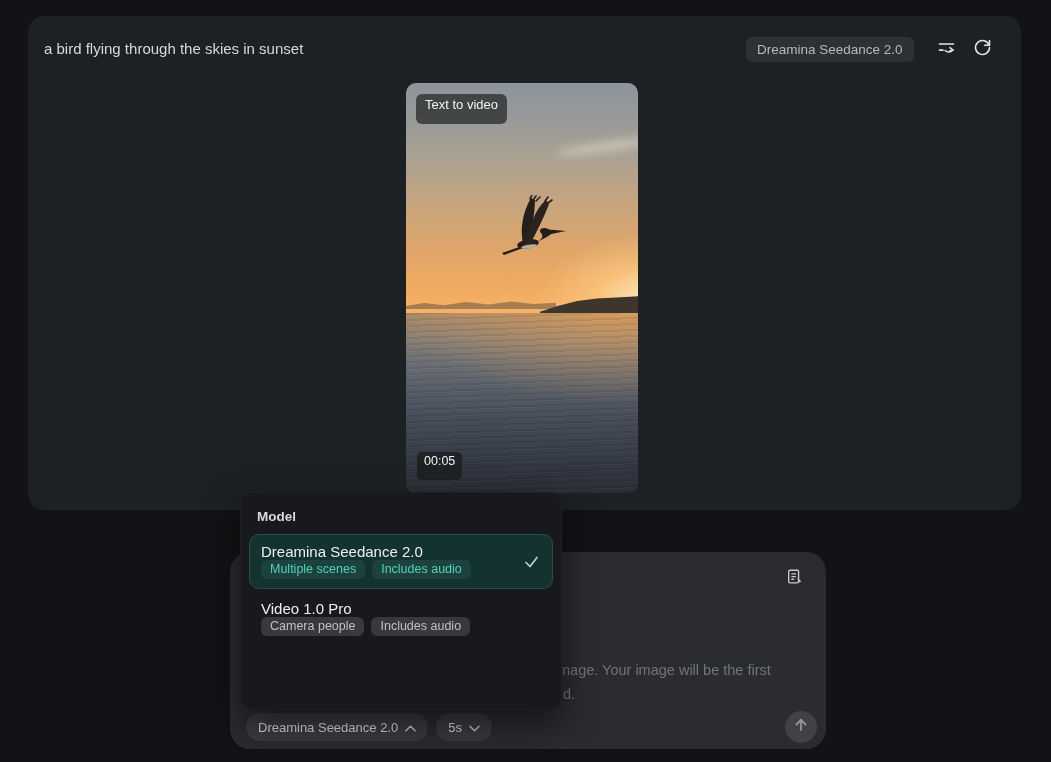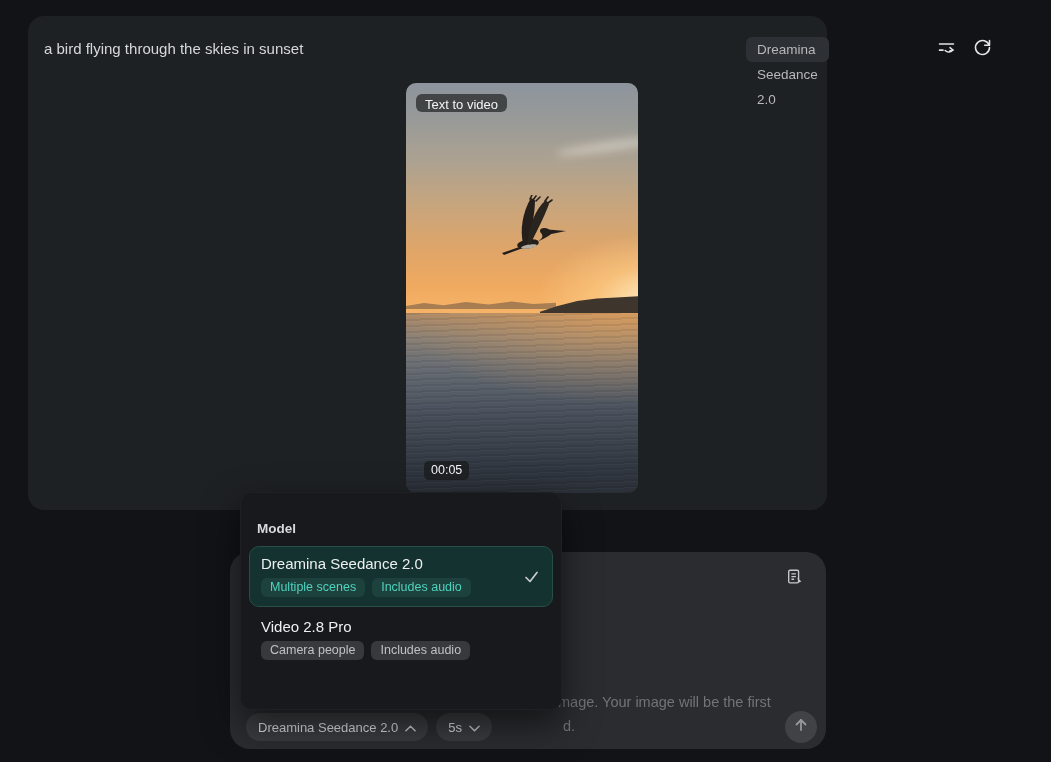--- a/index.html
+++ b/index.html
@@ -1,21 +1,21 @@
 <!DOCTYPE html>
 <html><head>
 <meta charset="utf-8">
 <style>
   * { margin:0; padding:0; box-sizing:border-box; }
   html,body { width:1051px; height:762px; background:#121316; overflow:hidden; }
   body { font-family:"Liberation Sans", sans-serif; }
   .screen { position:relative; width:1051px; height:762px; background:#121316; }
 
   
-  .gen-card { position:absolute; left:28px; top:16px; width:799px; height:494px;
+  .gen-card { position:absolute; left:28px; top:16px; width:993px; height:494px;
               background:#1e2124; border-radius:16px; }
   .prompt-text { position:absolute; left:16px; top:24px; font-size:15px; color:#d6d8da; }
   .model-badge { position:absolute; left:718px; top:21px; height:25px; line-height:25px;
                  padding:0 11px; background:#2d3034; border-radius:6px;
                  font-size:13.5px; color:#b6b8bb; }
   .hdr-icon { position:absolute; top:20px; width:26px; height:26px; color:#e3e4e6;
               display:flex; align-items:center; justify-content:center; cursor:pointer; }
   .hdr-icon svg { width:21px; height:21px; }
   #icon-reuse { left:905px; }
   #icon-refresh { left:941px; }
@@ -43,53 +43,53 @@
                       #585f69 42%,#474e59 58%,#3a414b 74%,#303640 88%,#2b3038 100%); }
   .water-reflection { position:absolute; left:0; top:0; width:100%; height:90px;
                       background:radial-gradient(ellipse at 95% 0%, rgba(240,165,85,.6) 0%,
                                  rgba(240,165,85,.25) 40%, rgba(240,165,85,0) 72%); }
   .ripples { position:absolute; left:0; top:0; width:100%; height:100%; opacity:.5;
              background:repeating-linear-gradient(178deg, rgba(0,0,0,.14) 0 2px,
                         rgba(255,255,255,.05) 2px 3px, transparent 3px 6px); }
   .bird { position:absolute; left:88px; top:112px; width:76px; height:72px; }
   .video-chip { position:absolute; background:rgba(52,54,55,.85); color:#f3f4f4;
                 border-radius:6px; font-size:13px; }
-  .chip-type { left:10px; top:11px; padding:3px 9px 0; }
-  .chip-time { left:18px; bottom:13px; padding:2px 7px 3px; font-size:12.5px;
+  .chip-type { left:10px; top:11px; padding:3px 9px 12px; }
+  .chip-time { left:11px; bottom:13px; padding:2px 7px 12px; font-size:12.5px;
                background:rgba(26,27,28,.75); border-radius:5px; }
 
   
   .composer { position:absolute; left:230px; top:552px; width:596px; height:197px;
               background:#2a2c2f; border-radius:20px; z-index:5; }
   .notes-icon { position:absolute; right:20px; top:16px; width:20px; height:20px;
                 color:#c7c9cb; cursor:pointer; }
   .notes-icon svg { width:18px; height:18px; }
-  .ph-frag { position:absolute; color:#717479; font-size:14.5px; white-space:nowrap;margin-top:32px; }
+  .ph-frag { position:absolute; color:#717479; font-size:14.5px; white-space:nowrap; }
   .ph-1 { left:328px; top:110px; }
   .ph-2 { left:333px; top:134px; }
   .pill-row { position:absolute; left:16px; top:161px; display:flex; gap:8px; }
   .pill { height:28px; display:flex; align-items:center; gap:7px; padding:0 12px;
           background:#3a3c3f; border-radius:14px; color:#dbdcde; font-size:13px;
           cursor:pointer; white-space:nowrap; }
   .pill svg { width:11px; height:7px; color:#c6c8ca; }
   .send-btn { position:absolute; left:555px; top:159px; width:32px; height:32px;
               border-radius:50%; background:#404245; display:flex; align-items:center;
               justify-content:center; color:#96989b; cursor:pointer; }
   .send-btn svg { width:16px; height:16px; }
 
   
   .menu { position:absolute; left:240px; top:492px; width:322px; height:218px;
           background:#17191c; border-radius:12px; z-index:10;
           box-shadow:0 14px 36px rgba(0,0,0,.55); border:1px solid rgba(255,255,255,.03);
           padding:12px 6px 10px; }
-  .menu-title { font-size:13.5px; font-weight:700; color:#d7d9da; margin:16px 0 10px 10px; }
+  .menu-title { font-size:13.5px; font-weight:700; color:#d7d9da; margin:4px 0 10px 10px; }
   .opt { position:relative; border-radius:10px; padding:9px 12px 10px; margin:0 2px; cursor:pointer; }
   .opt.selected { background:#133230; border:1px solid #274f48; padding:8px 11px 9px; }
   .opt-name { font-size:15px; color:#edeff0; }
-  .opt-tags { display:flex; gap:7px; margin-top:6px; }
+  .opt-tags { display:flex; gap:7px; margin-top:0; }
   .tag { font-size:12.5px; padding:2px 9px 3px; border-radius:6px;
          background:#37393c; color:#bfc1c3; white-space:nowrap; }
   .opt.selected .tag { background:#1d423d; color:#4fd2be; }
   .check { position:absolute; right:13px; top:50%; transform:translateY(-50%);
            width:15px; height:15px; color:#c9cbcd; }
   .opt + .opt { margin-top:2px; }
 </style>
 </head>
 <body>
 
@@ -201,21 +201,21 @@
         <span class="tag">Includes audio</span>
       </div>
       <span class="check">
         <svg viewBox="0 0 15 15" fill="none" stroke="currentColor" stroke-width="1.7" stroke-linecap="round" stroke-linejoin="round">
             <path d="M2 8l4 4 7-9"></path>
           </svg>
       </span>
     </div>
 
     <div class="opt">
-      <div class="opt-name">Video 2.8 Pro</div>
+      <div class="opt-name">Video 1.0 Pro</div>
       <div class="opt-tags">
         <span class="tag">Camera people</span>
         <span class="tag">Includes audio</span>
       </div>
     </div>
 
   </div>
 
 </div>
 

